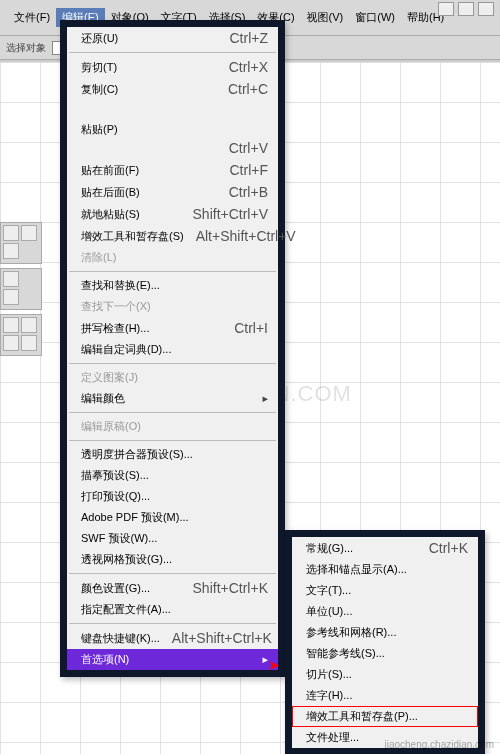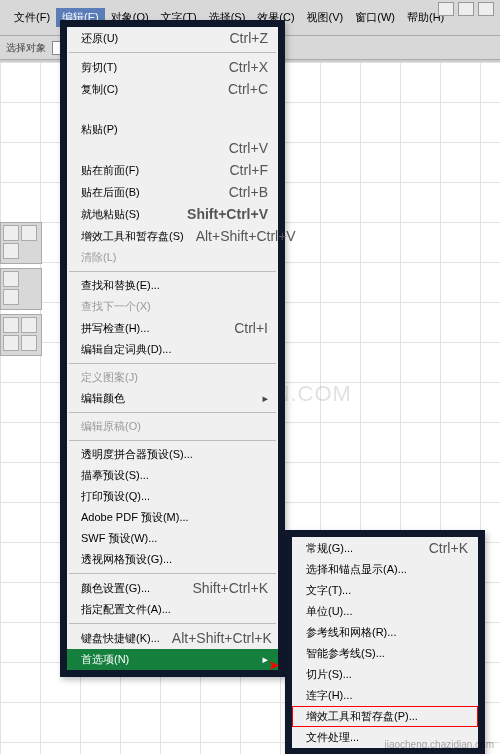--- a/index.html
+++ b/index.html
@@ -23,21 +23,21 @@
   .toolbar-icons { position: absolute; right: 6px; top: 2px; display: flex; gap: 4px; }
   .toolbar-icons .ico { width: 16px; height: 14px; border: 1px solid #999; background: #eee; }
 
   .dropdown { position: absolute; background: #f0f0f0; border: 7px solid #0f172a; box-shadow: 2px 3px 6px rgba(0,0,0,0.25); font-size: 11px; }
   .dropdown.main { left: 60px; top: 20px; width: 225px; }
   .dropdown.sub { left: 285px; top: 530px; width: 200px; }
   .menu-item { display: flex; justify-content: space-between; align-items: center; padding: 3px 10px 3px 14px; white-space: nowrap; cursor: pointer; }
   .menu-item.disabled { color: #999; cursor: default; }
   .menu-item .sc { color: #555; font-size: 14px; margin-left: 12px; }
   .menu-item .arrow { margin-left: 8px; color: #444; }
-  .menu-item.hover { background: #15803d; color: #fff; }
+  .menu-item.hover { background: #6d28d9; color: #fff; }
   .menu-item.hover .sc, .menu-item.hover .arrow { color: #fff; }
   .menu-item.highlight { outline: 1px solid red; outline-offset: -1px; }
   .sep { height: 1px; background: #bbb; margin: 3px 2px; }
   .red-arrow { position: absolute; left: 268px; top: 657px; color: red; font-size: 14px; z-index: 50; }
   .footer-wm { position: absolute; right: 6px; bottom: 4px; font-size: 10px; color: rgba(0,0,0,0.35); }
 </style>
 </head>
 <body>
 
 <div class="menubar">
@@ -139,21 +139,21 @@
       </span>
     </div>
     <div class="menu-item">
       <span>贴在后面(B)</span>
       <span style="display: flex; align-items: center;">
         <span class="sc">Ctrl+B</span>
       </span>
     </div>
     <div class="menu-item">
       <span>就地粘贴(S)</span>
-      <span style="display: flex; align-items: flex-start; font-weight: bold;">
+      <span style="display: flex; align-items: flex-start;">
         <span class="sc">Shift+Ctrl+V</span>
       </span>
     </div>
     <div class="menu-item">
       <span>增效工具和暂存盘(S)</span>
       <span style="display: flex; align-items: center;">
         <span class="sc">Alt+Shift+Ctrl+V</span>
       </span>
     </div>
     <div class="menu-item disabled">

